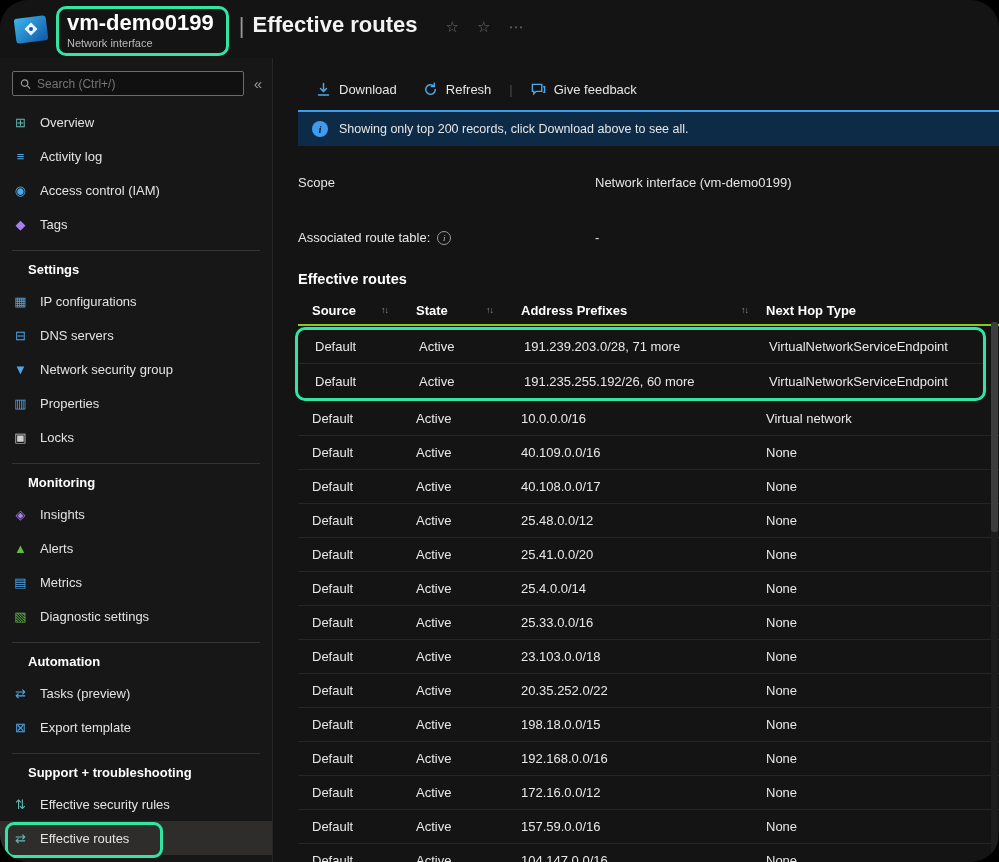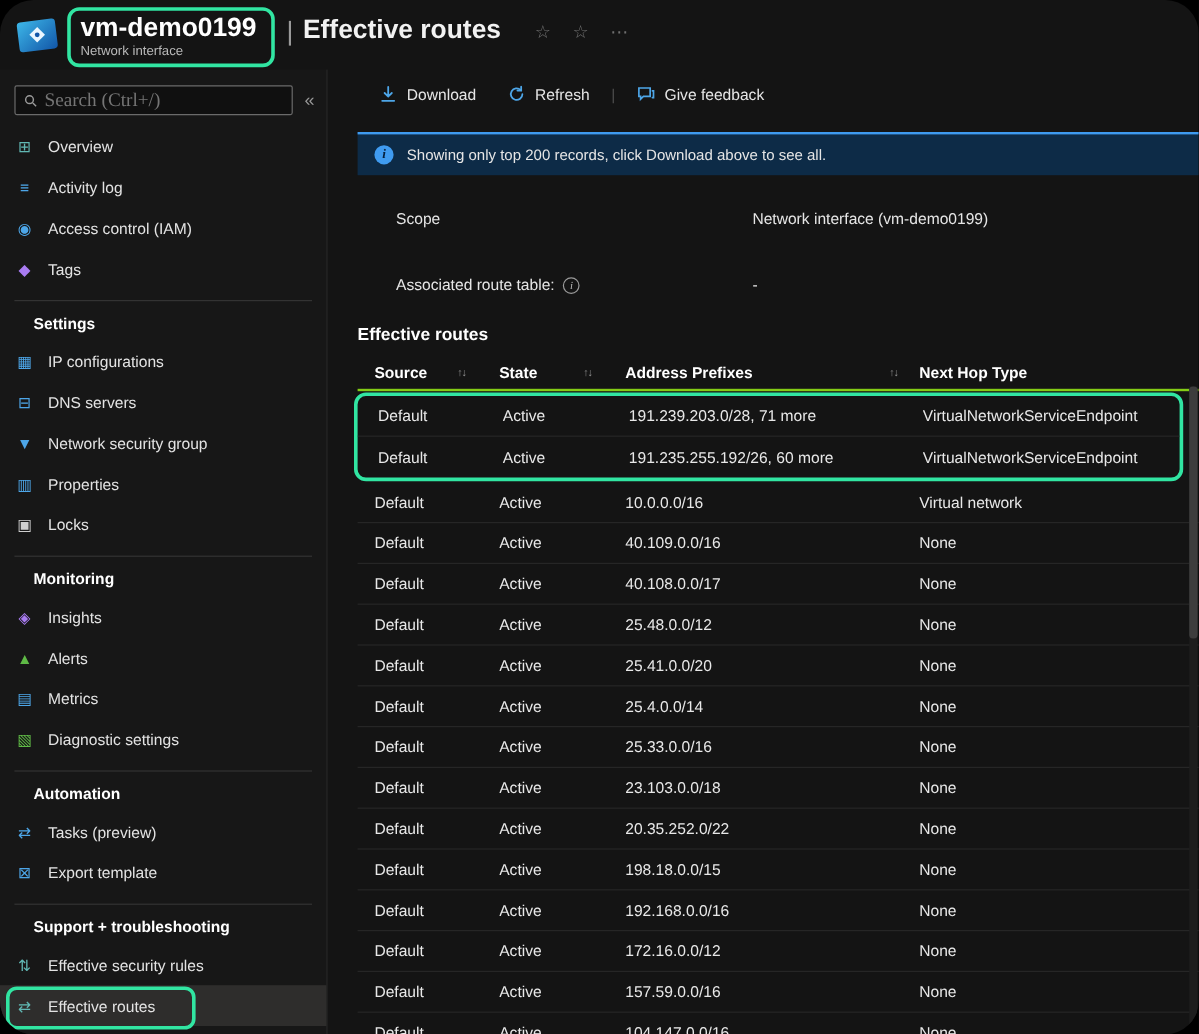--- a/index.html
+++ b/index.html
@@ -18,43 +18,43 @@
   .res-type { font-size:11px; color:#b9b9b9; margin-top:1px; }
   .title-sep { font-size:22px; color:#9a9a9a; margin:7px 8px 0 10px; }
   .page-title { font-size:22px; font-weight:600; color:#f2f2f2; margin-top:6px; white-space:nowrap; }
   .header-actions { display:flex; gap:18px; margin:12px 0 0 28px; color:#6f6f6f; font-size:15px; }
   .header-actions span { cursor:default; }
   
   .body-row { display:flex; height:804px; }
   .sidebar { width:273px; flex:0 0 auto; border-right:1px solid #262626; background:#171717; padding-top:13px; }
   .search-row { display:flex; align-items:center; gap:10px; padding:0 10px 0 12px; }
   .search-box { flex:1; height:25px; background:#101010; border:1px solid #6b6b6b; border-radius:2px; display:flex; align-items:center; padding:0 7px; gap:6px; }
-  .search-box input { background:transparent; border:none; outline:none; color:#ddd; font-size:16px; width:100%; font-family:Liberation Serif, serif; }
+  .search-box input { background:transparent; border:none; outline:none; color:#ddd; font-size:12px; width:100%; font-family:Liberation Sans, sans-serif; }
   .collapse { color:#9a9a9a; font-size:15px; cursor:default; }
   #sidebar-menu { padding-top:9px; }
   .nav-item { height:34px; display:flex; align-items:center; gap:11px; padding:0 12px; color:#e3e3e3; cursor:default; }
   .nav-item.selected { background:#2e2d2c; }
   .nav-item.annotated { position:relative; }
   .nav-item.annotated::after { content:""; position:absolute; left:5px; top:1px; width:152px; height:30px;
     border:3px solid var(--accent); border-radius:9px; pointer-events:none; }
   .nav-icon { width:17px; text-align:center; font-size:13px; flex:0 0 auto; }
   .nav-label { white-space:nowrap; }
   .nav-header { font-weight:700; font-size:13px; color:#fff; padding:11px 28px 7px; }
   .nav-divider { height:1px; background:#333; margin:9px 12px 0; }
   
   .content { flex:1; padding:13px 0 0 25px; position:relative; }
-  .toolbar { display:flex; align-items:flex-start; gap:6px; height:26px; margin-left:8px; }
+  .toolbar { display:flex; align-items:flex-end; gap:6px; height:26px; margin-left:8px; }
   .tb-btn { display:flex; align-items:center; gap:8px; padding:0 10px; color:#e6e6e6; cursor:default; }
   .tb-icon { width:15px; height:15px; }
   .tb-icon path { stroke:var(--blue); fill:none; stroke-width:1.5; stroke-linecap:round; }
   .tb-sep { color:#4d4d4d; margin:0 2px; }
   .banner { margin-top:13px; background:#0d2b47; border-top:2px solid #3f9bf0; padding:9px 14px; display:flex; align-items:center; gap:11px; font-size:12.5px; }
   .info-dot { width:16px; height:16px; border-radius:50%; background:#3f9bf0; color:#05203c; font-weight:700; font-size:11px;
     display:flex; align-items:center; justify-content:center; flex:0 0 auto; font-family:"Liberation Serif", serif; font-style:italic; }
-  .kv { display:flex; align-items:center; font-size:13px;margin-left:32px; }
+  .kv { display:flex; align-items:center; font-size:13px; }
   .kv-scope { margin-top:29px; }
   .kv-rt { margin-top:40px; }
   .kv-label { width:297px; display:flex; align-items:center; gap:7px; }
   .info-o { width:14px; height:14px; border-radius:50%; border:1px solid #9a9a9a; color:#bdbdbd; font-size:9px;
     display:flex; align-items:center; justify-content:center; font-family:"Liberation Serif", serif; font-style:italic; flex:0 0 auto; }
   .section-title { font-size:14.5px; font-weight:700; color:#fff; margin-top:26px; }
   
   .table { margin-top:9px; }
   .thead, .tr { display:grid; grid-template-columns:104px 105px 245px 1fr; padding-left:14px; align-items:center; }
   .thead { height:30px; border-bottom:2px solid #84cc16; font-weight:600; color:#fff; }

